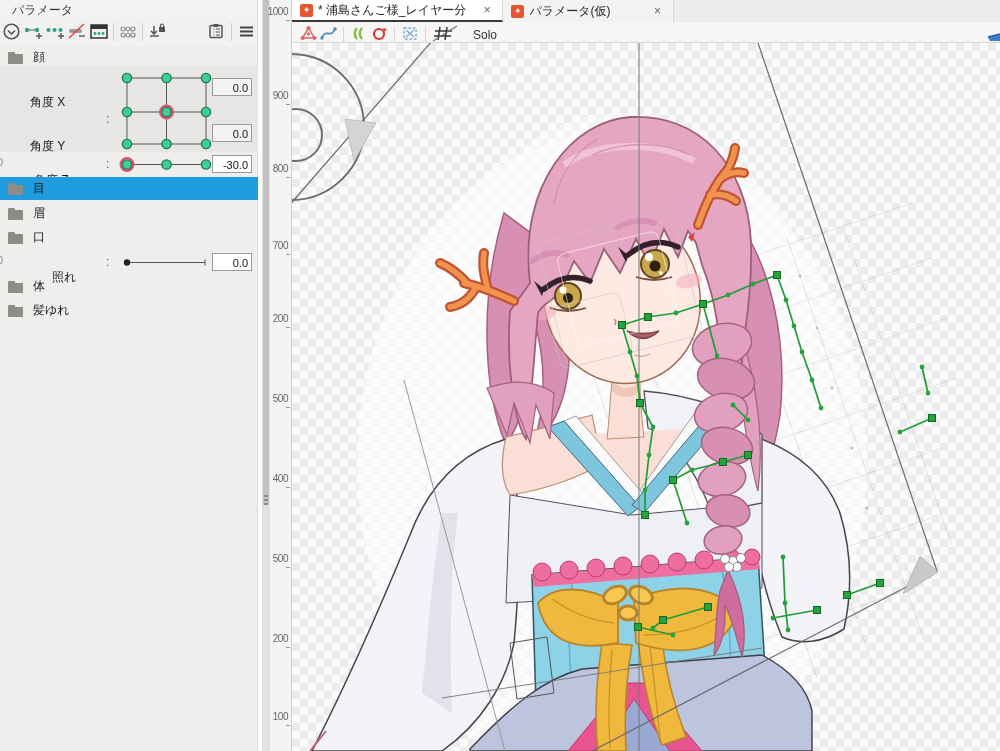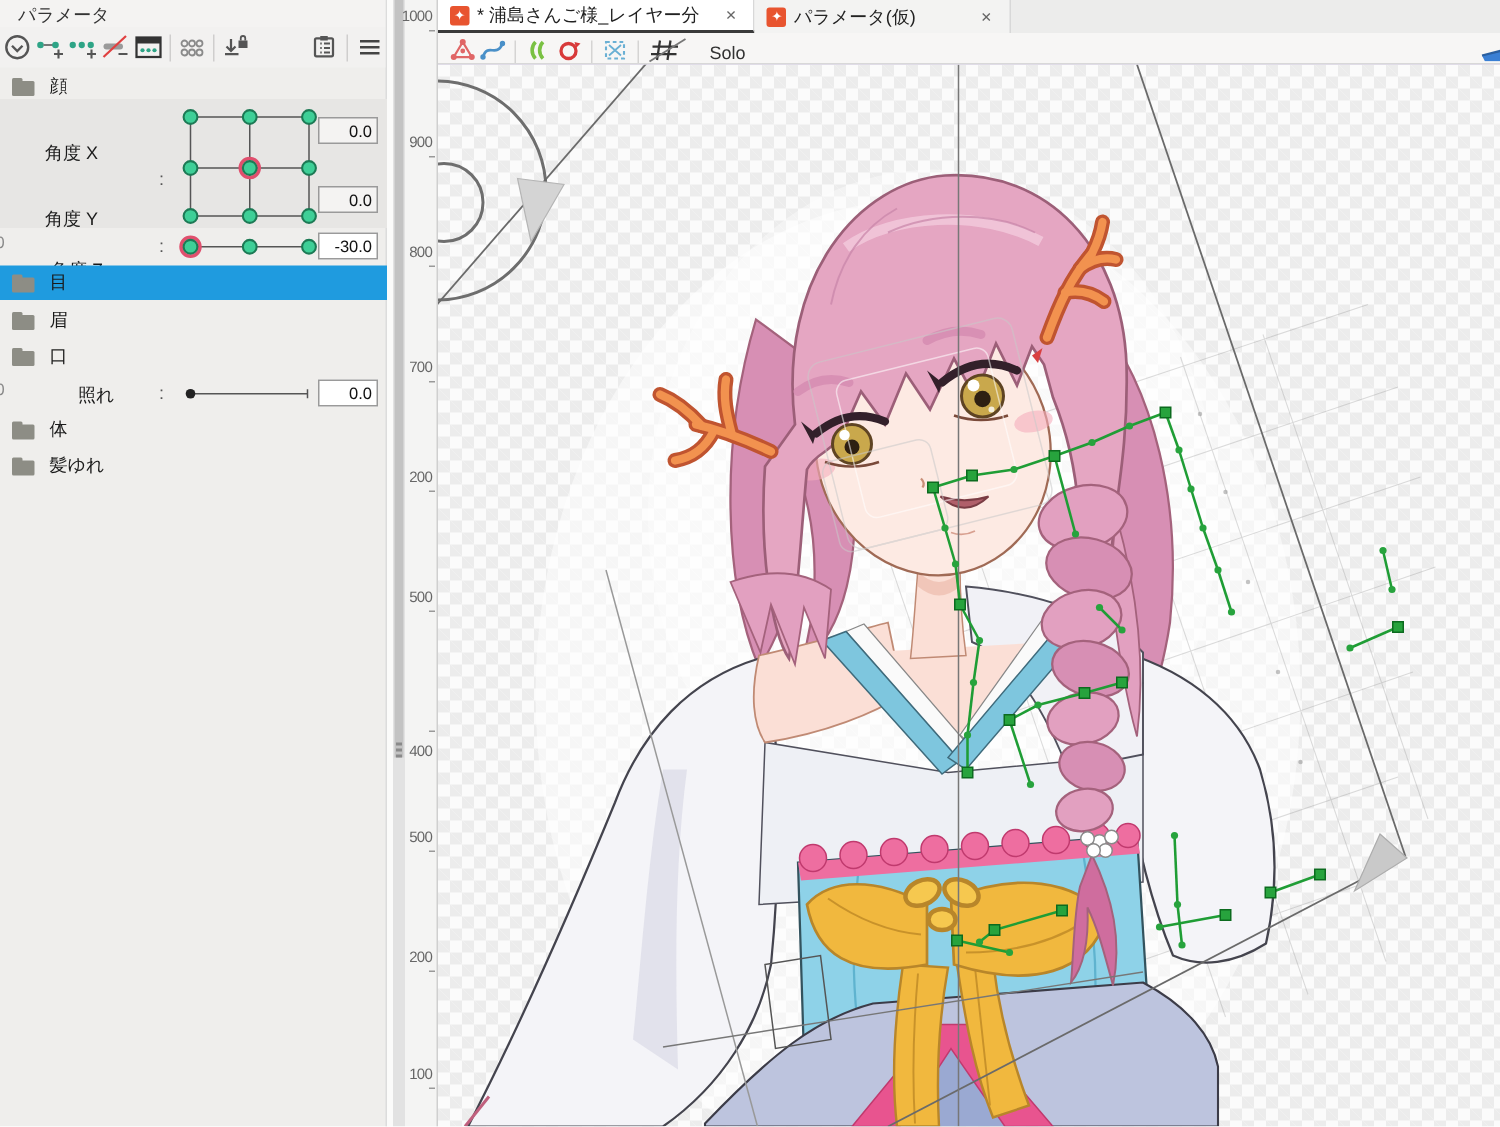--- a/index.html
+++ b/index.html
@@ -213,21 +213,21 @@
         <span class="folder-glyph"></span>
         <span class="row-label">眉</span>
       </div>
       <div class="row" style="top:180px">
         <span class="folder-glyph"></span>
         <span class="row-label">口</span>
       </div>
 
       <div class="row" style="top:204px;height:25px">
         <span class="edge-glyph" style="top:4px">0</span>
-        <span class="p-label" style="left:52px;top:5px">照れ</span>
+        <span class="p-label" style="left:52px;top:19px">照れ</span>
         <span class="p-colon" style="left:106px;top:5px">:</span>
         <svg class="slider-svg" style="left:117px;top:2px" width="98" height="21">
           <line x1="10" y1="10.5" x2="88" y2="10.5" stroke="#555" stroke-width="1"></line>
           <line x1="88" y1="7.5" x2="88" y2="13.5" stroke="#555" stroke-width="1"></line>
           <circle cx="10" cy="10.5" r="3.2" fill="#222"></circle>
         </svg>
         <input class="val-box" style="top: 3px;" readonly="" value="0.0">
       </div>
       <div class="row" style="top:229px">
         <span class="folder-glyph"></span>
@@ -253,21 +253,21 @@
     <span class="ruler-label" style="top:90px">900</span>
       <span class="ruler-tick" style="top:104px"></span>
     <span class="ruler-label" style="top:163px">800</span>
       <span class="ruler-tick" style="top:177px"></span>
     <span class="ruler-label" style="top:240px">700</span>
       <span class="ruler-tick" style="top:254px"></span>
     <span class="ruler-label" style="top:313px">200</span>
       <span class="ruler-tick" style="top:327px"></span>
     <span class="ruler-label" style="top:393px">500</span>
       <span class="ruler-tick" style="top:407px"></span>
-    <span class="ruler-label" style="top:496px">400</span>
+    <span class="ruler-label" style="top:473px">400</span>
       <span class="ruler-tick" style="top:487px"></span>
     <span class="ruler-label" style="top:553px">500</span>
       <span class="ruler-tick" style="top:567px"></span>
     <span class="ruler-label" style="top:633px">200</span>
       <span class="ruler-tick" style="top:647px"></span>
     <span class="ruler-label" style="top:711px">100</span>
       <span class="ruler-tick" style="top:725px"></span>
   </div>
 
   <div class="main">

